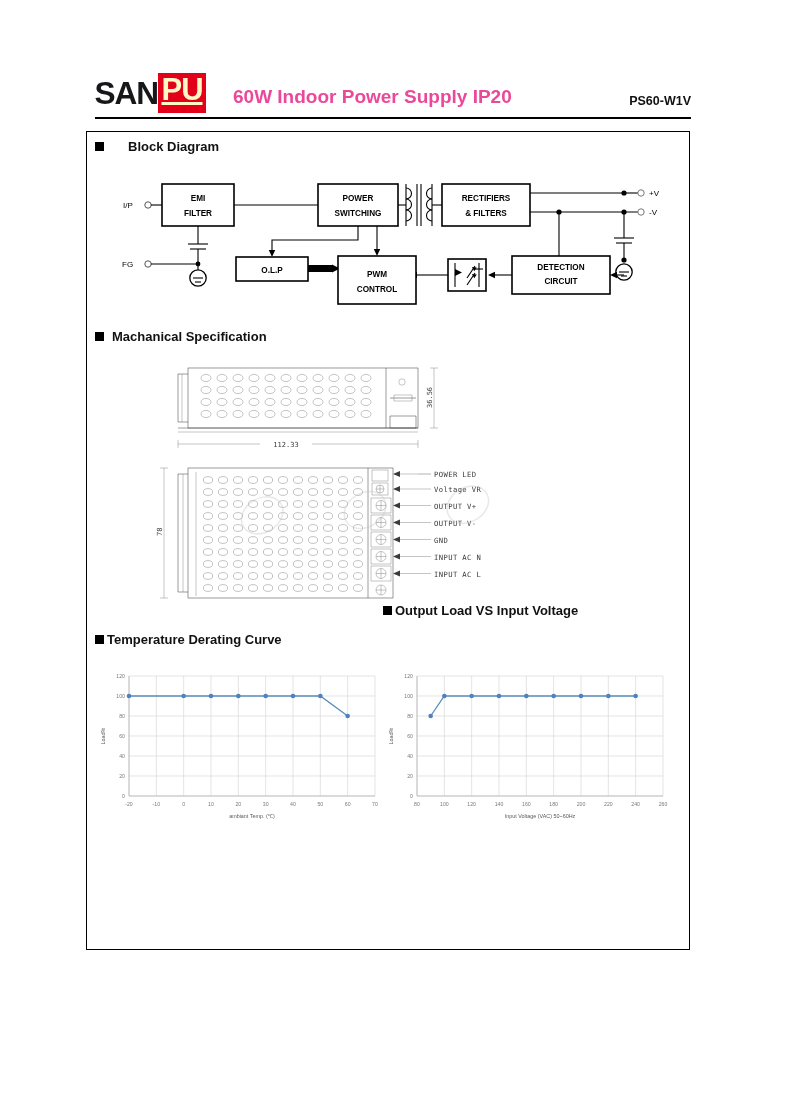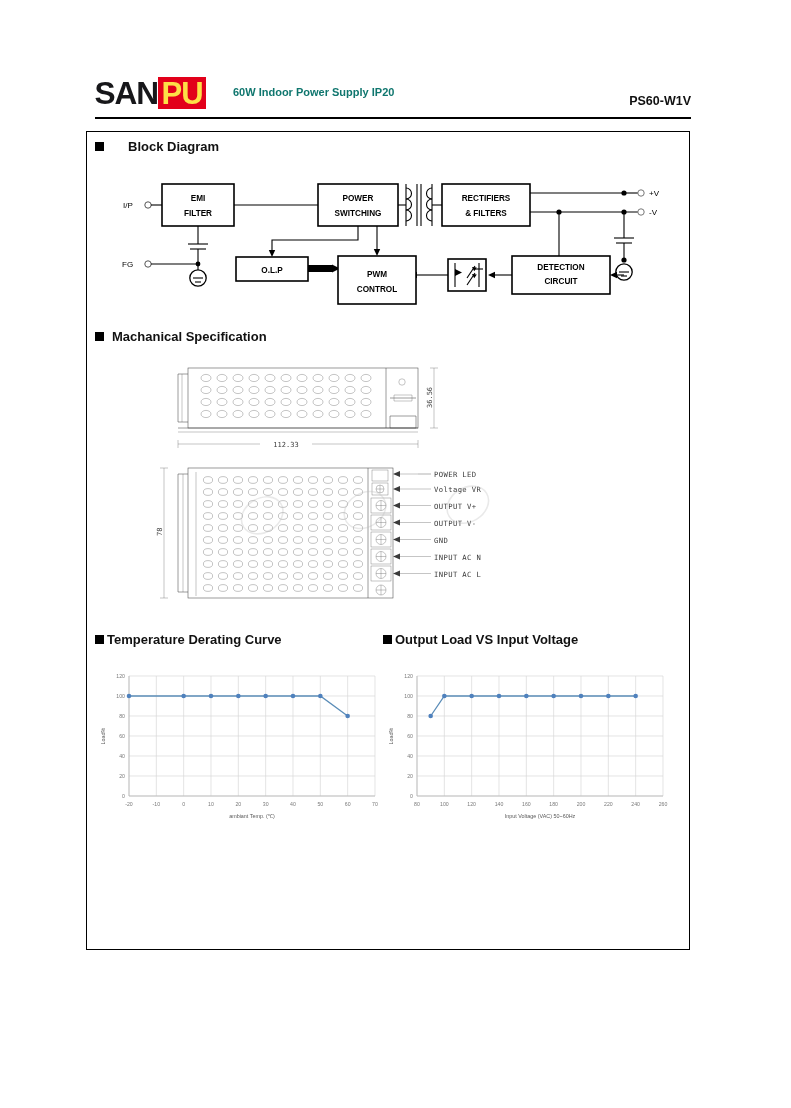--- a/index.html
+++ b/index.html
@@ -37,31 +37,32 @@
     line-height: 1;
   }
   #logo .logo-dark {
     color: #17171a;
     font-family: "Liberation Sans", sans-serif;
     font-style: normal;
     transform: scaleX(1.02);
   }
   #logo .logo-red {
     background: #e2001a;
-    color: #fde047;
-    padding: 1px 3px 0 3px;
+    color: #fef9c3;
+    padding: 1px 3px 8px 3px;
     margin-left: 1px;
+    text-decoration: underline;
   }
   #header-title {
     position: absolute;
     left: 138px;
     top: 14px;
-    font-size: 11px;
+    font-size: 19px;
     font-weight: bold;
-    color: #0f766e;
+    color: #ec4899;
     white-space: nowrap;
   }
   #header-model {
     position: absolute;
     right: 0px;
     top: 15px;
     font-size: 12.5px;
     font-weight: bold;
     color: #111;
     white-space: nowrap;
@@ -101,21 +102,21 @@
   .section-heading .bullet {
     width: 9px;
     height: 9px;
     background: #000;
     display: inline-block;
     flex: none;
   }
   #heading-block { left: 95px; top: 139px; gap: 24px; }
   #heading-mech  { left: 95px; top: 329px; gap: 8px; }
   #heading-derating { left: 95px; top: 632px; }
-  #heading-loadvolt { left: 383px; top: 632px; }
+  #heading-loadvolt { left: 383px; top: 603px; }
 
   
   #block-diagram {
     position: absolute;
     left: 86px;
     top: 160px;
     width: 604px;
     height: 155px;
   }
   #block-diagram svg { display: block; }

